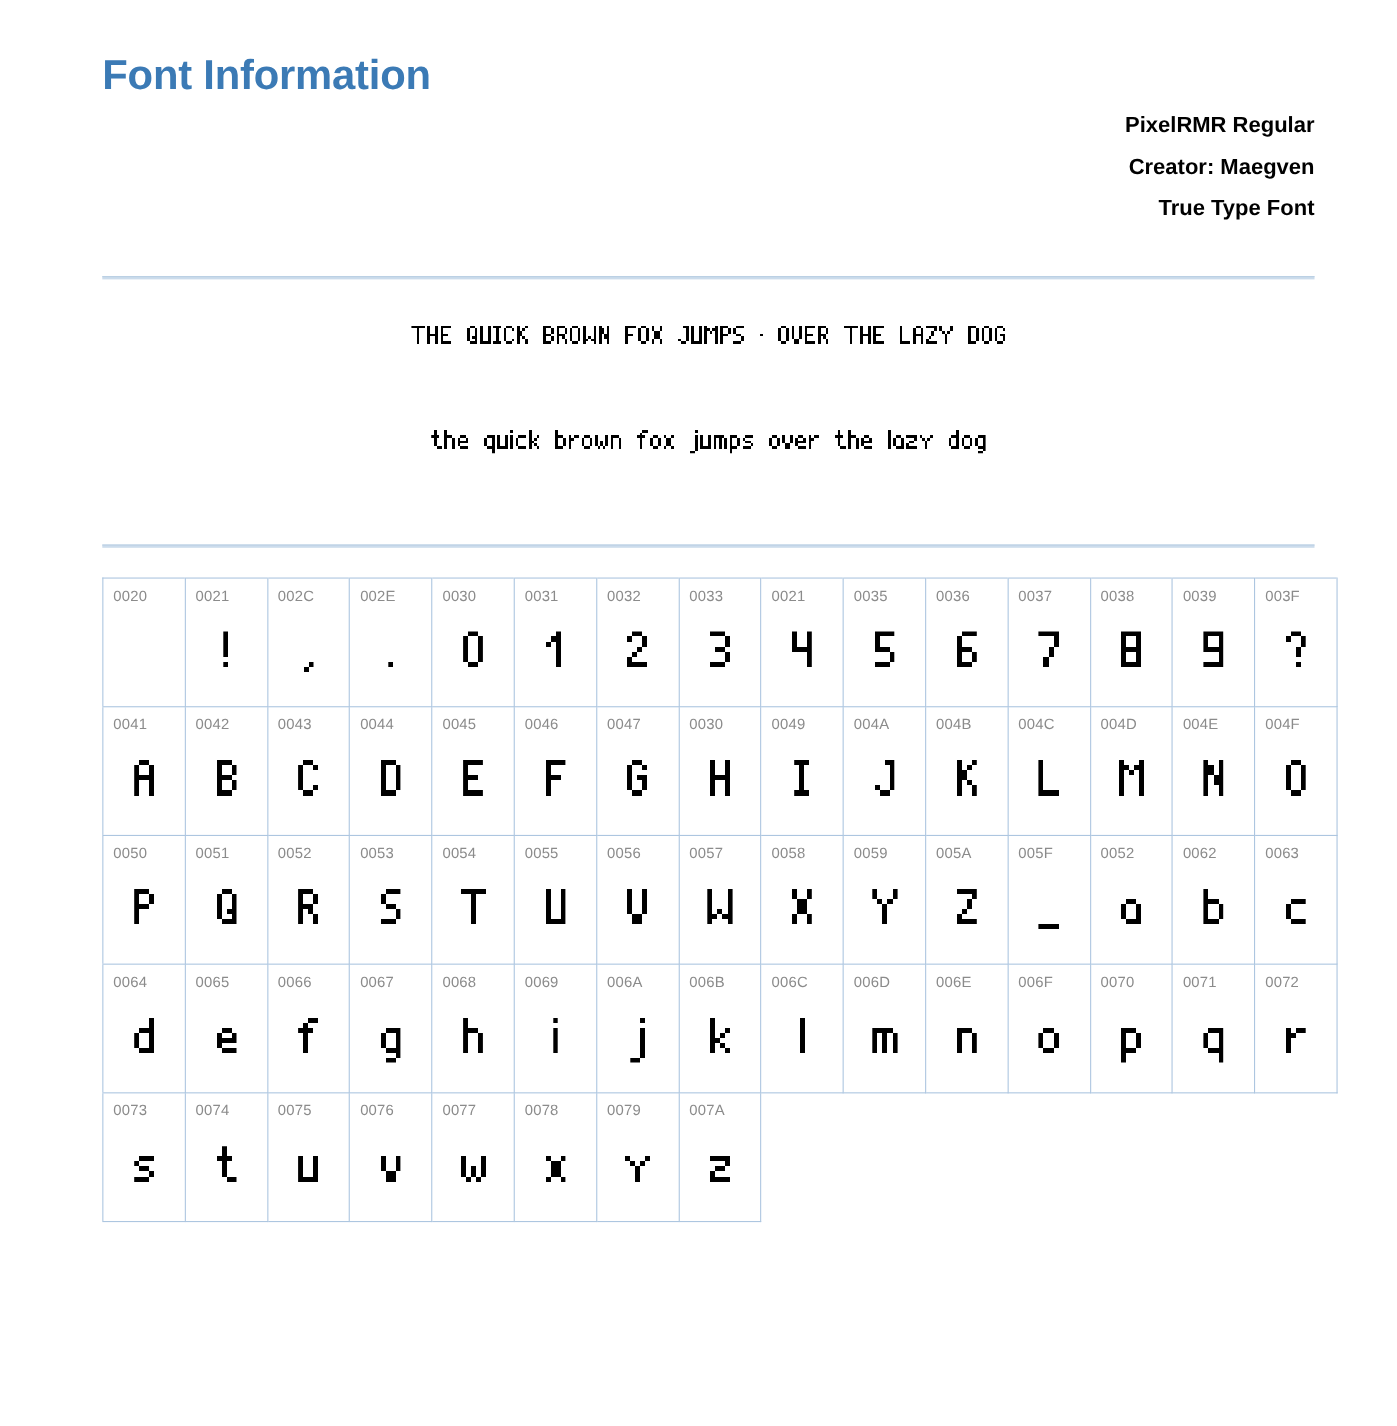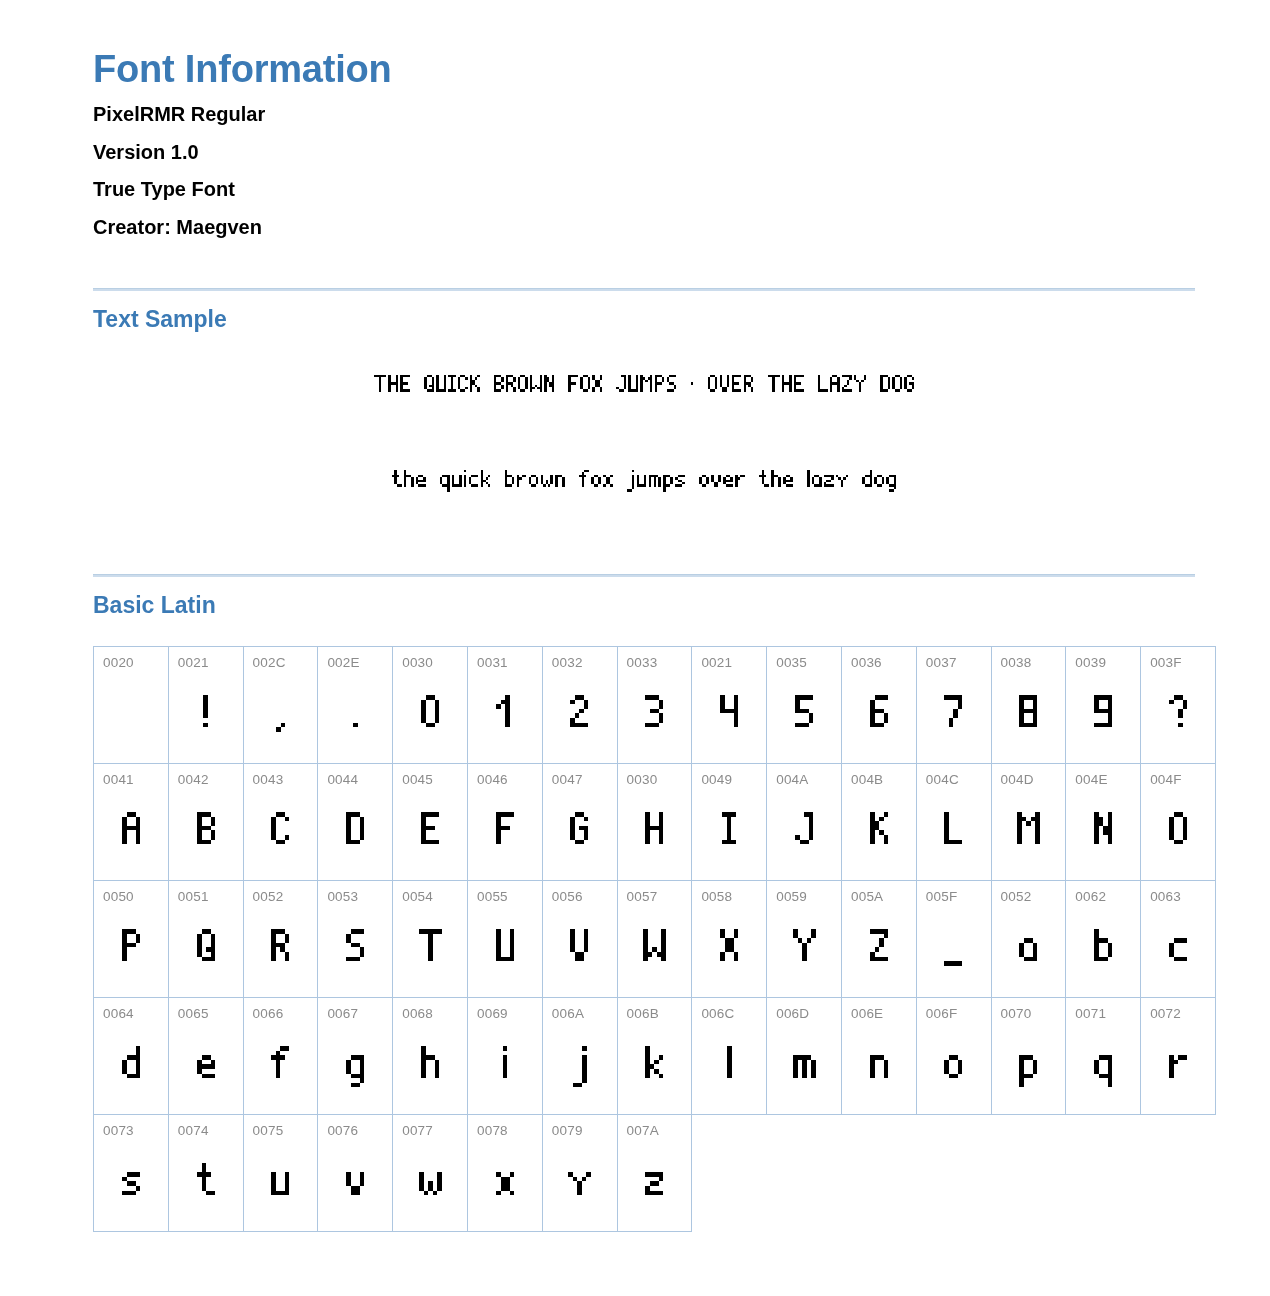--- a/index.html
+++ b/index.html
@@ -31,20 +31,21 @@
     font-weight: bold;
     letter-spacing: -0.2px;
     margin: 0;
     padding-top: 46px;
     line-height: 46px;
   }
   .meta-list {
     margin: 0;
     padding: 4px 0 0 0;
     list-style: none;
+    text-align: right;
   }
   .meta-list li {
     font-size: 20px;
     font-weight: bold;
     line-height: 37.5px;
     color: #000;
     white-space: pre;
   }
 
   
@@ -128,28 +129,26 @@
 </head>
 <body>
 
 <div class="page">
   <div class="content">
 
     <h1 class="doc-title">Font Information</h1>
 
     <ul class="meta-list">
       <li>PixelRMR Regular</li>
-      <li>Version 1.0</li>
+      <li>Creator: Maegven</li>
       <li>True Type Font</li>
-      <li>Creator: Maegven</li>
     </ul>
 
     <div class="divider divider-1"></div>
 
-    <h2 class="section-title">Text Sample</h2>
 
     <div class="sample-block">
       <div class="sample-row upper">
         <div id="sample-upper">
             <svg class="sample-svg" width="539.9999999999999" height="21.599999999999998" viewBox="0 0 539.9999999999999 21.599999999999998" fill="#000000" shape-rendering="crispEdges">
               <rect x="0" y="0" width="2.4" height="2.4"></rect>
               <rect x="2.4" y="0" width="2.4" height="2.4"></rect>
               <rect x="4.8" y="0" width="2.4" height="2.4"></rect>
               <rect x="7.199999999999999" y="0" width="2.4" height="2.4"></rect>
               <rect x="9.6" y="0" width="2.4" height="2.4"></rect>
@@ -1034,21 +1033,20 @@
               <rect x="501.59999999999997" y="16.8" width="2.4" height="2.4"></rect>
               <rect x="496.79999999999995" y="19.2" width="2.4" height="2.4"></rect>
               <rect x="499.2" y="19.2" width="2.4" height="2.4"></rect>
             </svg>
           </div>
       </div>
     </div>
 
     <div class="divider divider-2"></div>
 
-    <h2 class="section-title">Basic Latin</h2>
 
     <div class="glyph-table-wrap">
       <table class="glyph-table">
         <tbody id="glyph-tbody">
             <tr>
               <td class="cell">
                 <div class="cp-label">0020</div>
                 <div class="glyph-box">
                   <svg width="18.4" height="41.4" viewBox="0 0 18.4 41.4" fill="#000000" shape-rendering="crispEdges"></svg>
                 </div>

